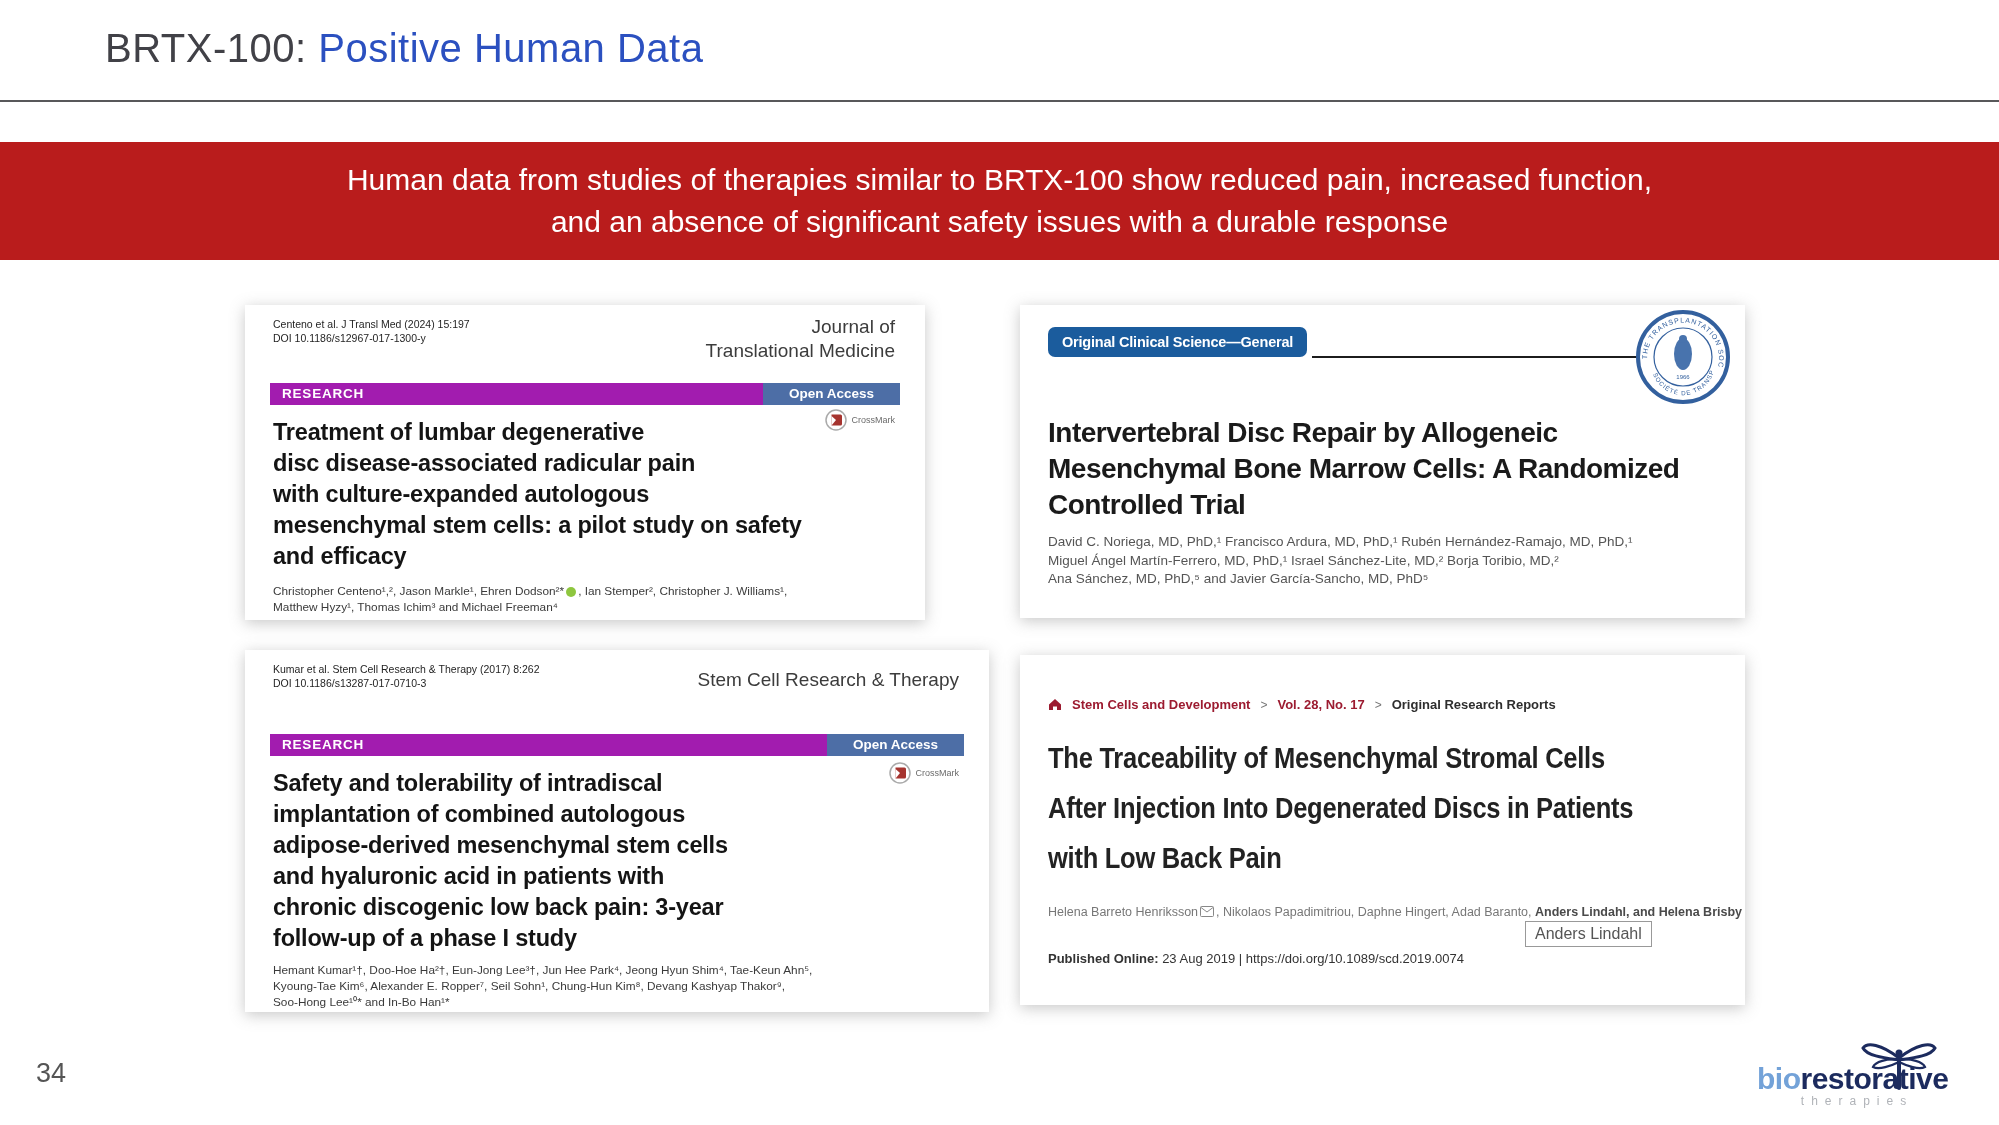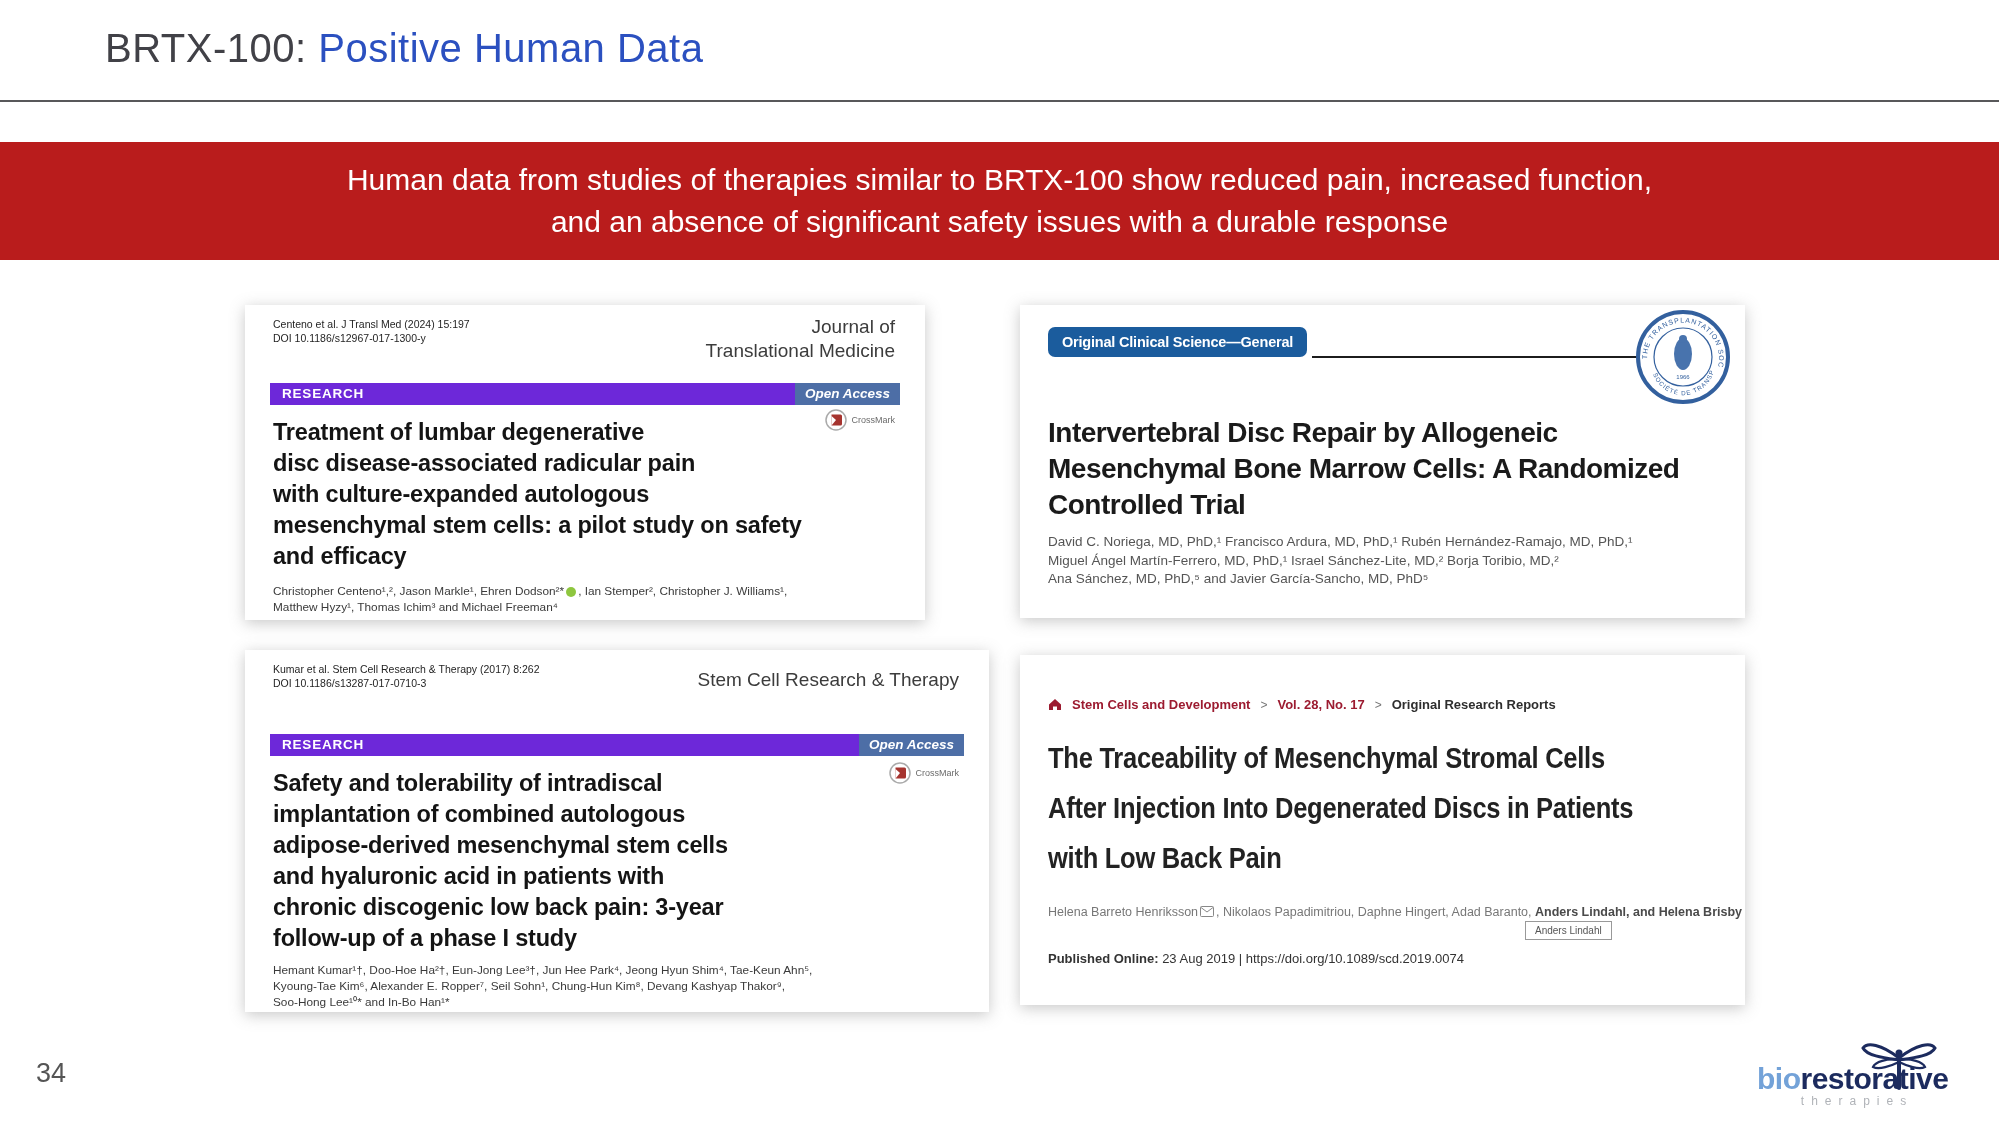--- a/index.html
+++ b/index.html
@@ -19,24 +19,24 @@
   .card { position:absolute; background:#ffffff; box-shadow:0 3px 14px rgba(110,110,110,.38); }
   .card1 { left:245px; top:305px; width:680px; height:315px; }
   .card2 { left:1020px; top:305px; width:725px; height:313px; }
   .card3 { left:245px; top:650px; width:744px; height:362px; }
   .card4 { left:1020px; top:655px; width:725px; height:350px; }
 
   .citation { position:absolute; left:28px; top:12px; font-size:10.5px; line-height:14px; color:#1f1f1f; }
   .journal-name { position:absolute; right:30px; top:10px; text-align:right; font-size:19px; line-height:24px; color:#3c3c3c; }
   .journal-name.single { top:18px; }
 
-  .research-bar { position:absolute; left:25px; right:25px; height:22px; background:#6d28d9; }
+  .research-bar { position:absolute; left:25px; right:25px; height:22px; background:#a21caf; }
   .card1 .research-bar { top:78px; } .card3 .research-bar { top:84px; }
   .research-bar .bar-label { position:absolute; left:12px; top:0; line-height:22px; color:#fff; font-weight:700; font-size:13.5px; letter-spacing:.8px; }
-  .access-badge { position:absolute; right:0; top:0; height:22px; line-height:22px; padding:0 10px; background:#4d6ea6; color:#fff; font-weight:700; font-size:13.5px;font-style:italic; }
+  .access-badge { position:absolute; right:0; top:0; height:22px; line-height:22px; padding:0 26px; background:#4d6ea6; color:#fff; font-weight:700; font-size:13.5px; }
 
   .crossmark { position:absolute; right:30px; display:flex; align-items:center; gap:4px;padding-left:33px; }
   .card1 .crossmark { top:104px; } .card3 .crossmark { top:112px; }
   .crossmark .cm-text { font-size:9px; color:#6b6b6b; }
 
   .paper-title { position:absolute; left:28px; color:#141414; }
   .card1 .paper-title { top:112px; font-size:23.5px; line-height:31px; font-weight:600; letter-spacing:-.2px; }
   .card3 .paper-title { top:118px; font-size:23.5px; line-height:31px; font-weight:600; letter-spacing:-.2px; }
   .paper-title div { white-space:nowrap; }
 
@@ -54,21 +54,21 @@
   .card2 .authors { top:228px; font-size:13.5px; line-height:18.5px; color:#555; }
 
   
   .breadcrumb { position:absolute; left:28px; top:42px; display:flex; align-items:center; gap:10px; font-size:13px; white-space:nowrap; }
   .crumb-red { color:#9c1b30; font-weight:700; }
   .crumb-sep { color:#777; font-size:12px; }
   .crumb-plain { color:#2e2e2e; font-weight:600; }
   .card4 .paper-title { top:78px; font-size:29px; line-height:50px; font-weight:700; color:#222; letter-spacing:-.3px; transform:scaleX(.88); transform-origin:left top; }
   .card4 .authors { top:250px; font-size:12.5px; color:#777; white-space:nowrap; }
   .card4 .authors .emph { color:#4a4a4a; font-weight:600; }
-  .tooltip-box { position:absolute; left:505px; top:266px; border:1px solid #999; background:#fff; padding:3px 9px; font-size:10px; color:#555; white-space:nowrap; }
+  .tooltip-box { position:absolute; left:505px; top:266px; border:1px solid #999; background:#fff; padding:3px 9px; font-size:16px; color:#555; white-space:nowrap; }
   .published { position:absolute; left:28px; top:296px; font-size:13px; color:#333; white-space:nowrap; }
   .published .pub-label { font-weight:700; }
   .mail-icon { display:inline-block; vertical-align:-1px; margin:0 2px; }
 
   
   .page-num { position:absolute; left:36px; top:1058px; font-size:27px; color:#555; }
   .logo { position:absolute; right:42px; top:1062px; width:200px; }
   .wordmark { font-size:30px; font-weight:700; letter-spacing:-.5px; white-space:nowrap; }
   .wordmark .bio { color:#73a2d8; }
   .wordmark .rest { color:#1c2b5e; }

